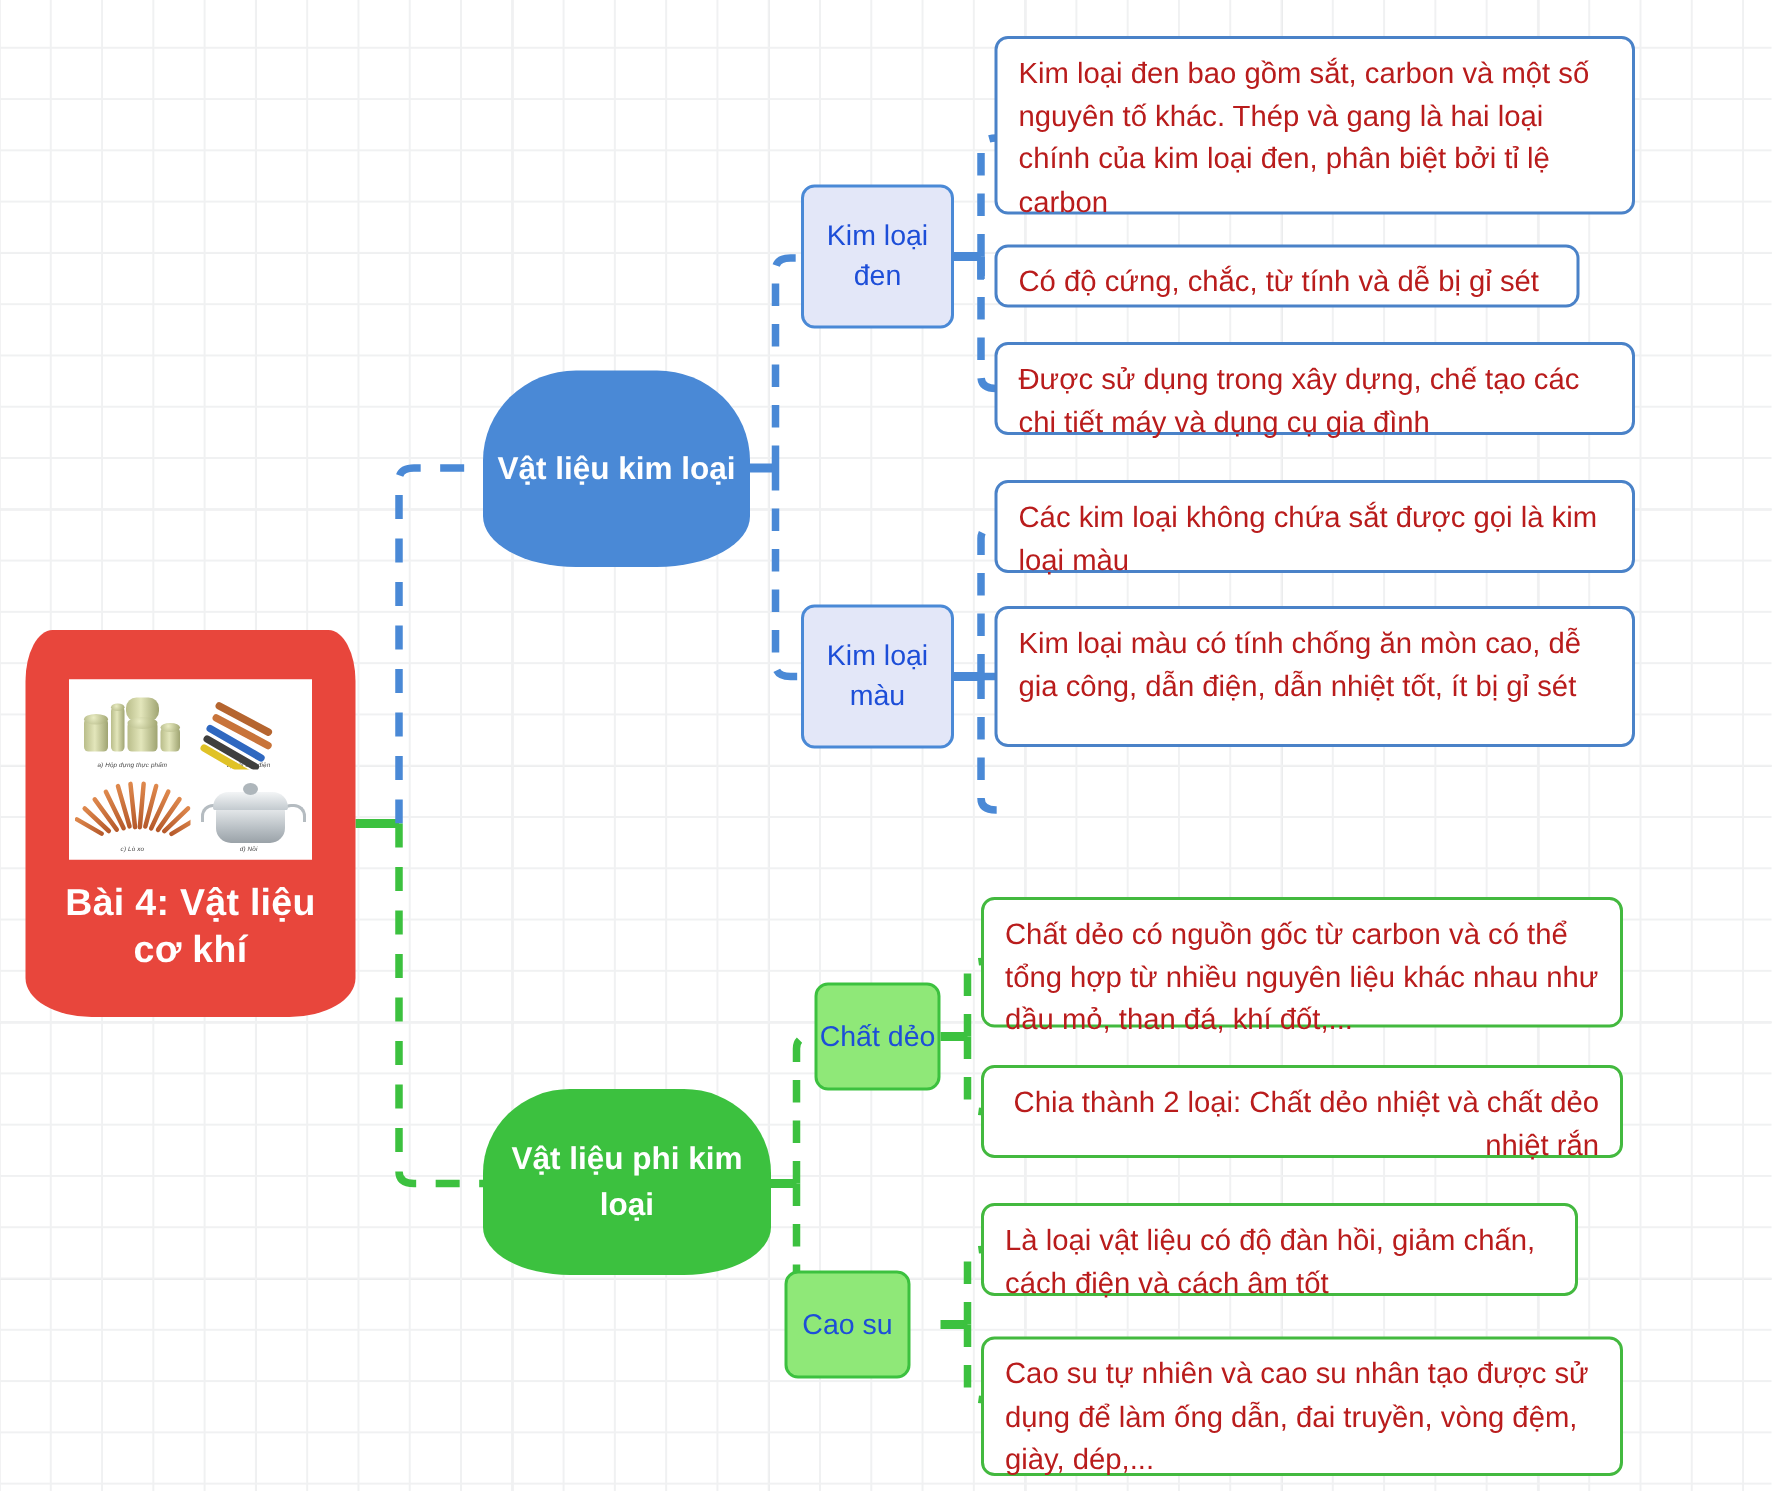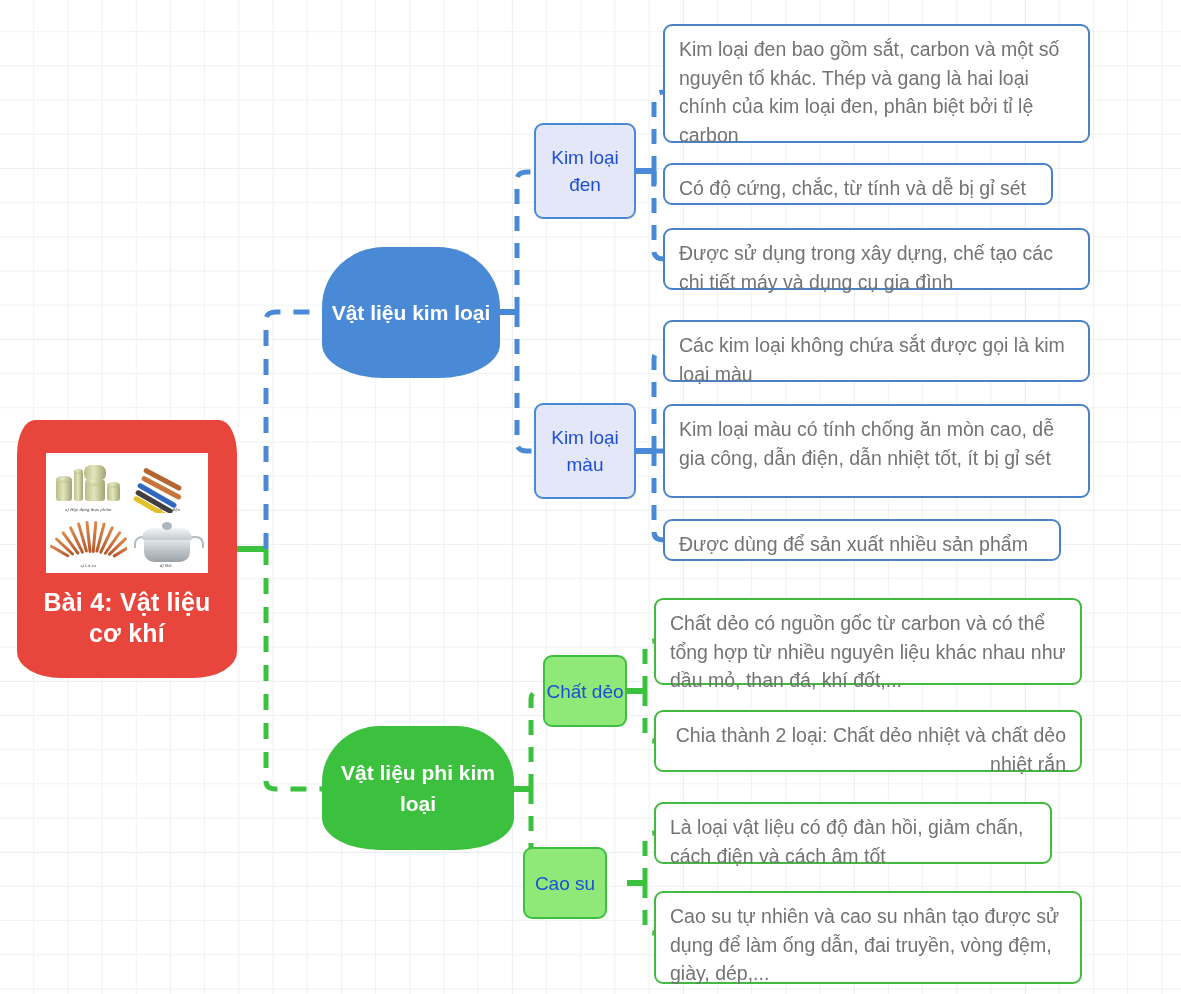--- a/index.html
+++ b/index.html
@@ -96,21 +96,21 @@
 
   #sub-kldeng{left:534px;top:123px;width:102px;height:96px;}
   #sub-klmau {left:534px;top:403px;width:102px;height:96px;}
   #sub-chatdeo{left:543px;top:655px;width:84px;height:72px;}
   #sub-caosu  {left:523px;top:847px;width:84px;height:72px;}
 
   
   .leaf{
     position:absolute;box-sizing:border-box;background:#ffffff;
     border-radius:9px;
-    font-size:19.5px;line-height:28.5px;color:#737373;
+    font-size:19.5px;line-height:28.5px;color:#b91c1c;
     padding:9px 14px;
   }
   .leaf.blue{border:2px solid #4a82c8;}
   .leaf.green{border:2px solid #43b93f;}
 </style>
 </head>
 <body>
 
 <div id="canvas">
 
@@ -231,21 +231,20 @@
   <div class="subnode green" id="sub-caosu">
     <span>Cao su</span>
   </div>
 
   <div class="leaf blue" style="left:663px;top:24px;width:427px;height:119px;">Kim loại đen bao gồm sắt, carbon và một số nguyên tố khác. Thép và gang là hai loại chính của kim loại đen, phân biệt bởi tỉ lệ carbon</div>
   <div class="leaf blue" style="left:663px;top:163px;width:390px;height:42px;">Có độ cứng, chắc, từ tính và dễ bị gỉ sét</div>
   <div class="leaf blue" style="left:663px;top:228px;width:427px;height:62px;">Được sử dụng trong xây dựng, chế tạo các chi tiết máy và dụng cụ gia đình</div>
 
   <div class="leaf blue" style="left:663px;top:320px;width:427px;height:62px;">Các kim loại không chứa sắt được gọi là kim loại màu</div>
   <div class="leaf blue" style="left:663px;top:404px;width:427px;height:94px;">Kim loại màu có tính chống ăn mòn cao, dễ gia công, dẫn điện, dẫn nhiệt tốt, ít bị gỉ sét</div>
-  <div class="leaf blue" style="left:663px;top:519px;width:398px;height:42px;">Được dùng để sản xuất nhiều sản phẩm</div>
 
   <div class="leaf green" style="left:654px;top:598px;width:428px;height:87px;">Chất dẻo có nguồn gốc từ carbon và có thể tổng hợp từ nhiều nguyên liệu khác nhau như dầu mỏ, than đá, khí đốt,...</div>
   <div class="leaf green" style="left:654px;top:710px;width:428px;height:62px;text-align:right;">Chia thành 2 loại: Chất dẻo nhiệt và chất dẻo nhiệt rắn</div>
 
   <div class="leaf green" style="left:654px;top:802px;width:398px;height:62px;">Là loại vật liệu có độ đàn hồi, giảm chấn, cách điện và cách âm tốt</div>
   <div class="leaf green" style="left:654px;top:891px;width:428px;height:93px;">Cao su tự nhiên và cao su nhân tạo được sử dụng để làm ống dẫn, đai truyền, vòng đệm, giày, dép,...</div>
 
 </div>
 
 </body></html>

